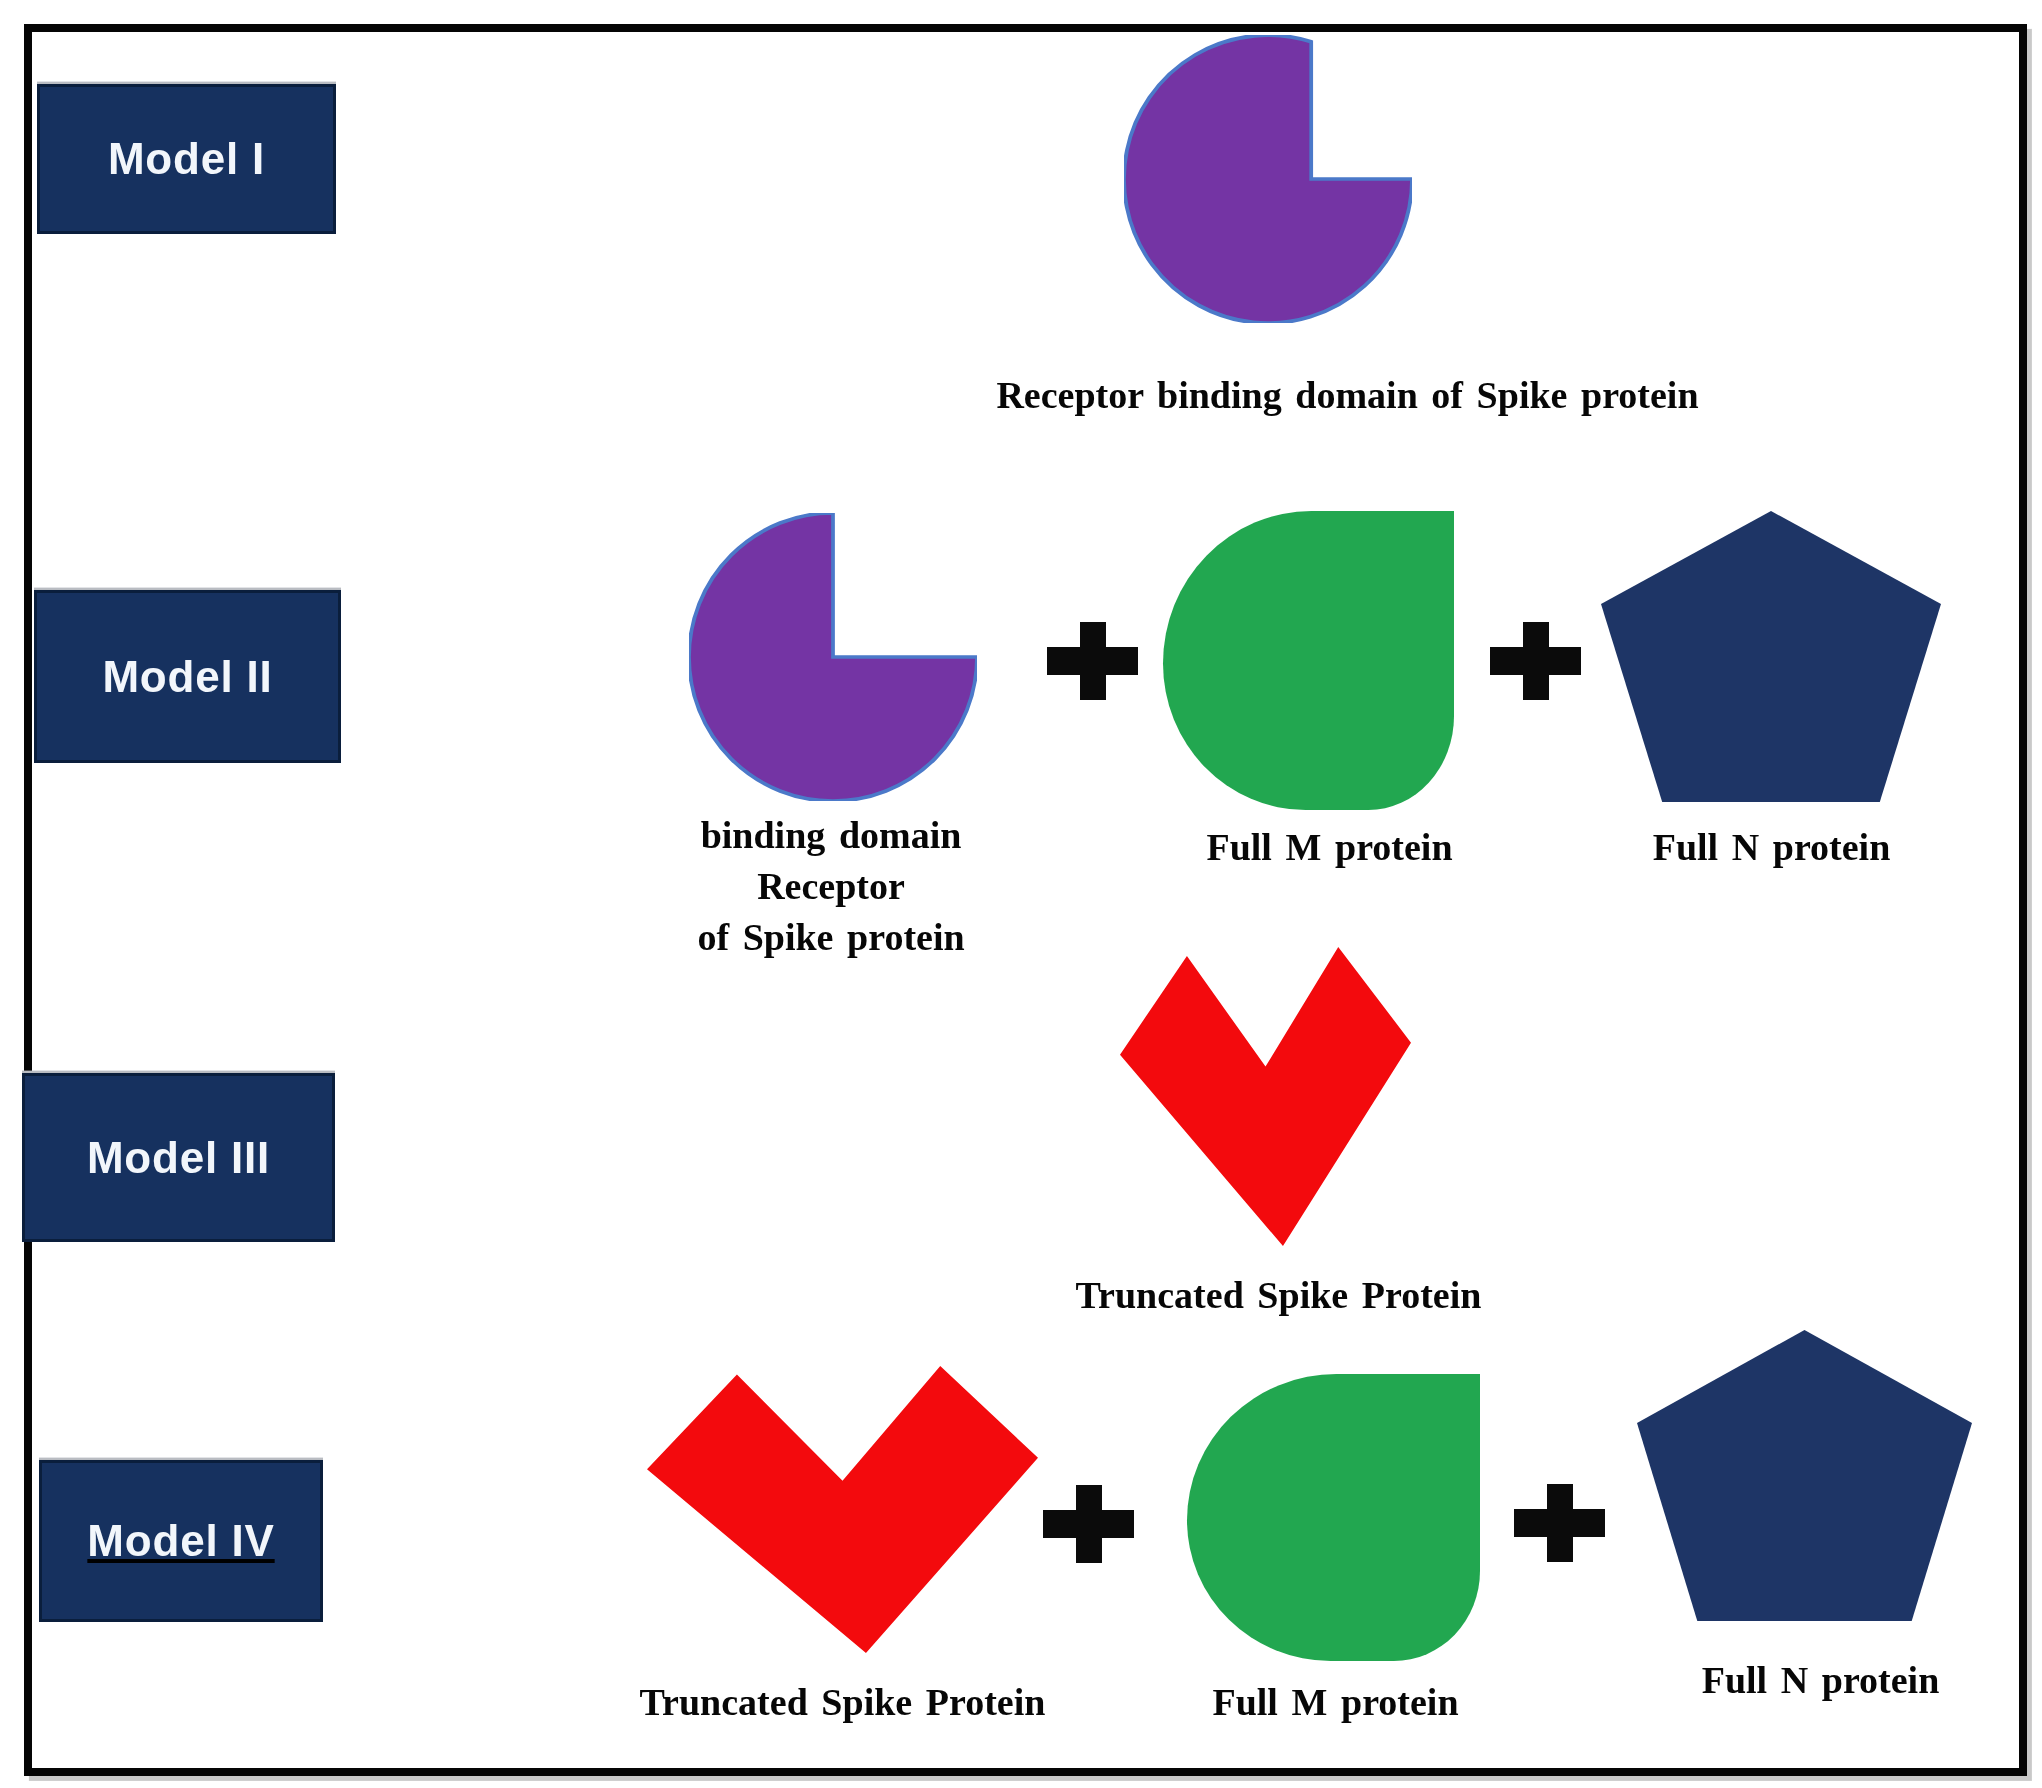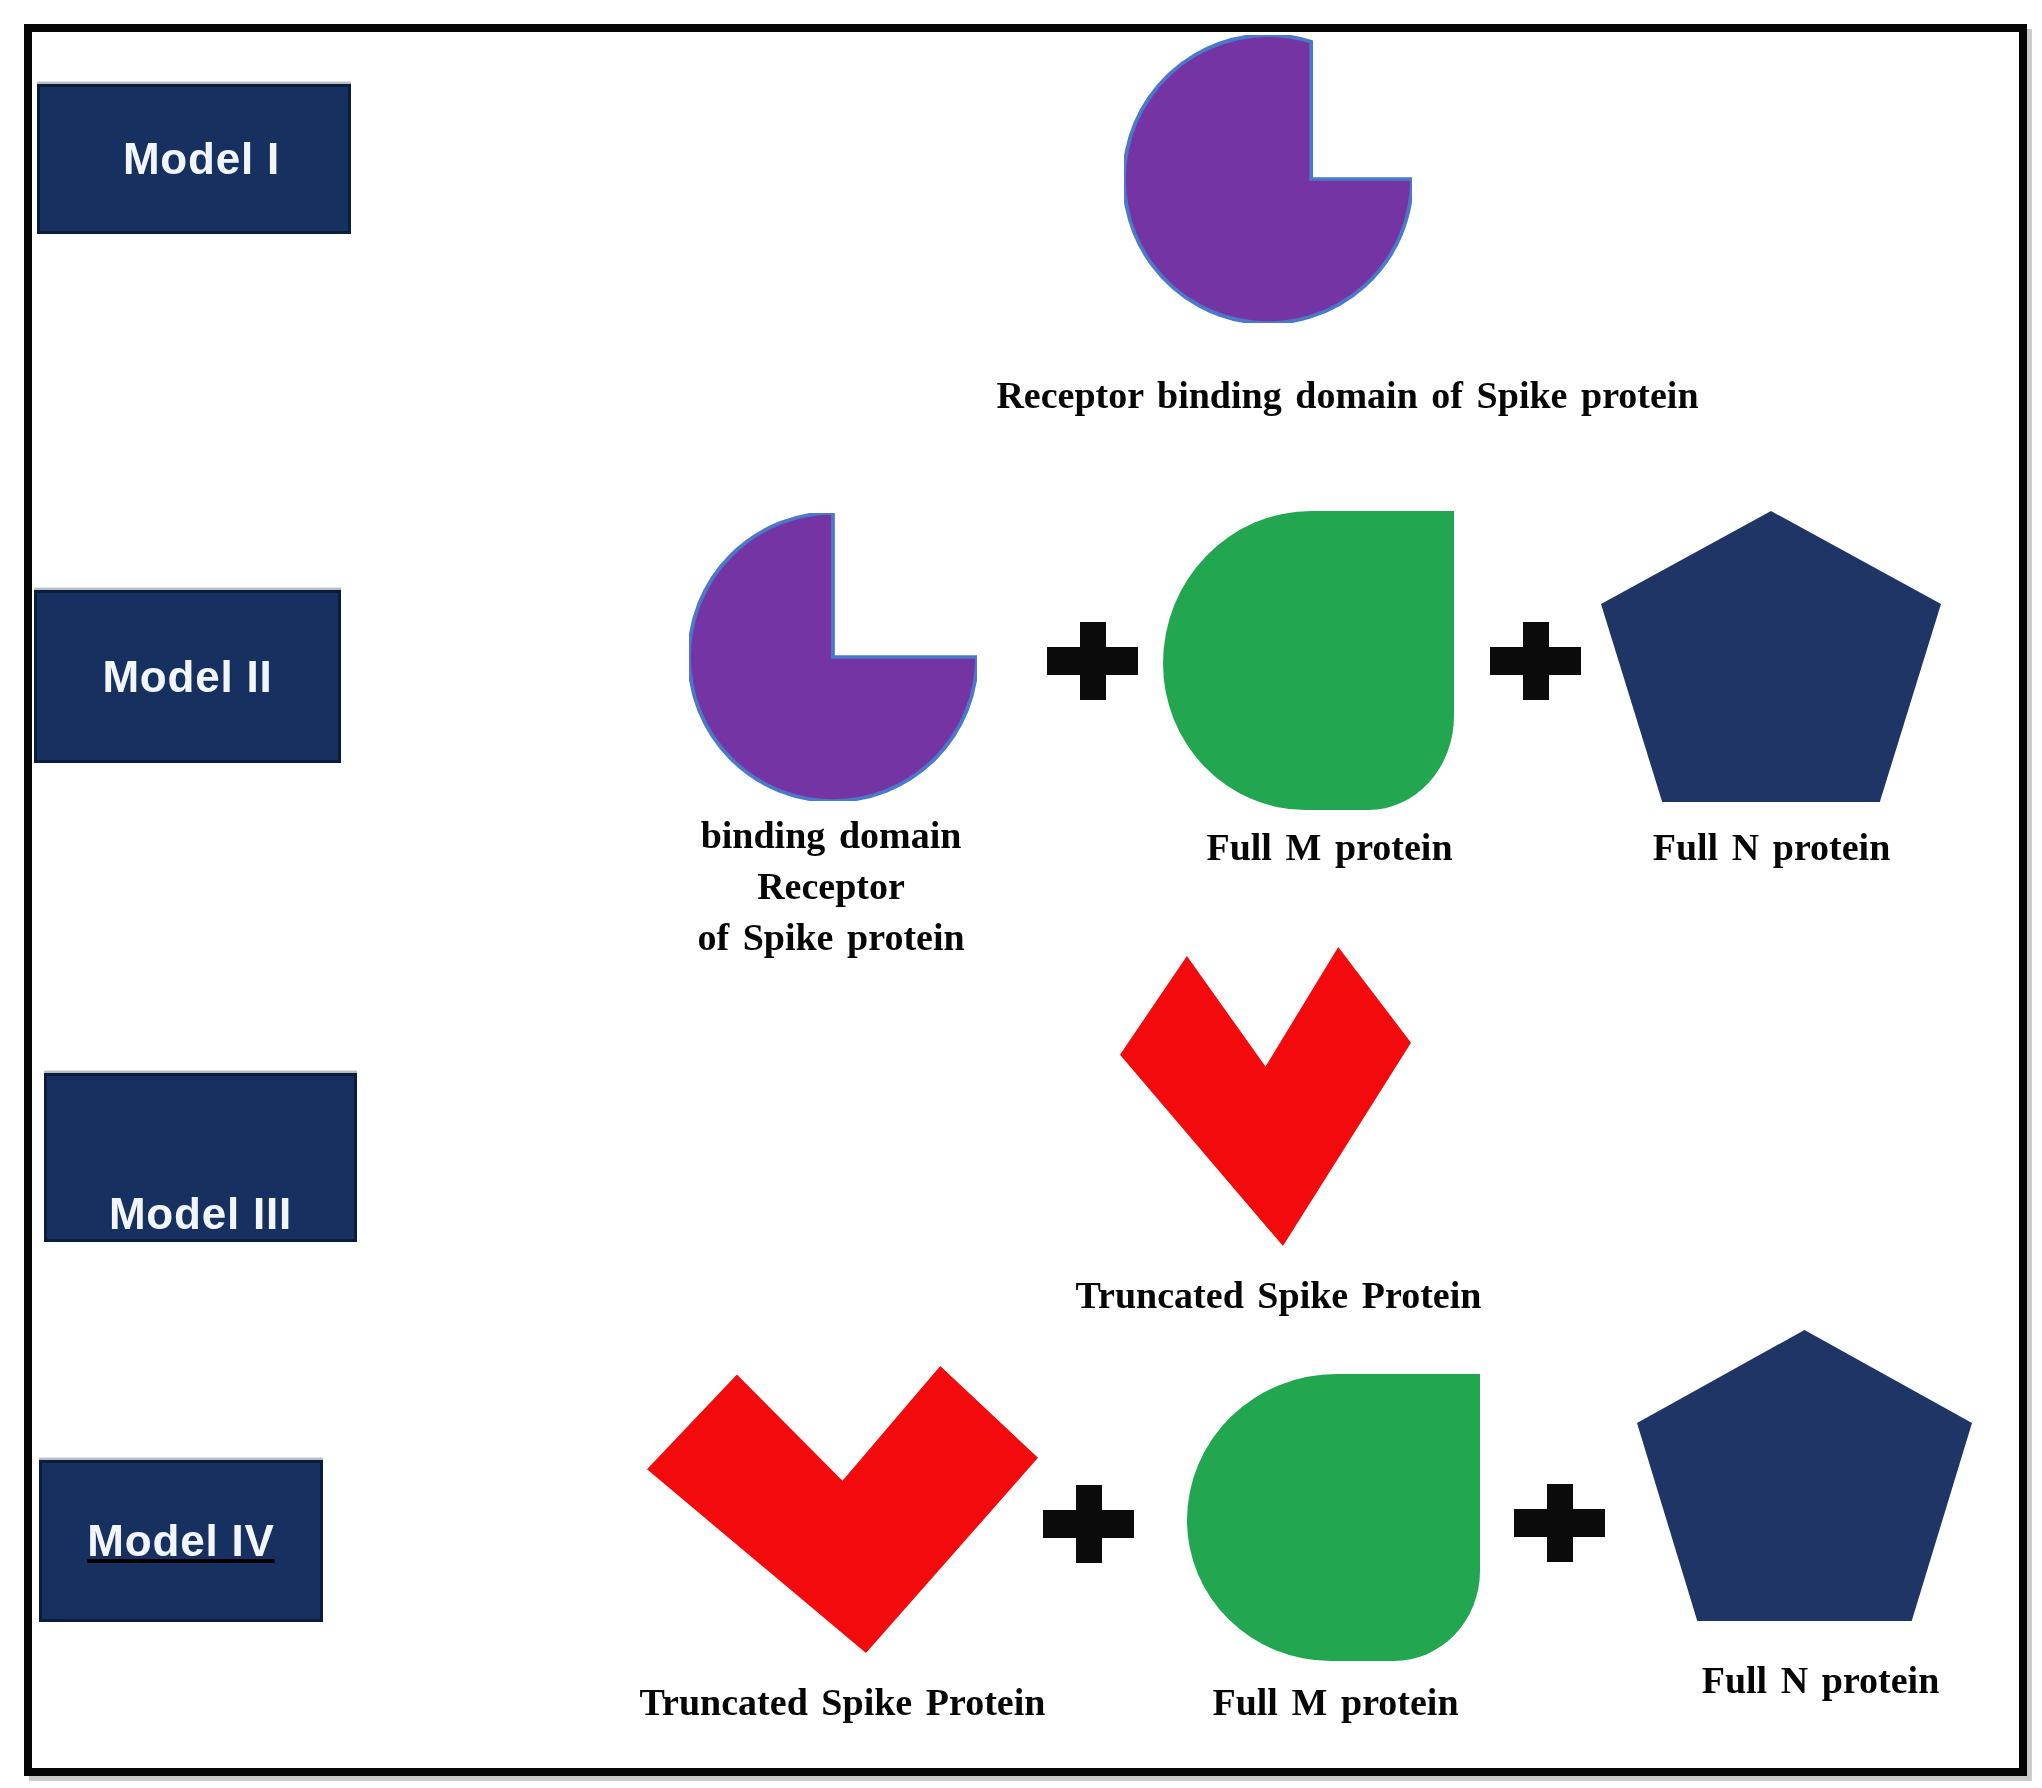--- a/index.html
+++ b/index.html
@@ -42,27 +42,27 @@
   .plus{width:91px;height:78px;}
   .plus .vbar{position:absolute;left:33px;top:0;width:26px;height:78px;background:#0B0B0B;}
   .plus .hbar{position:absolute;left:0;top:25px;width:91px;height:28px;background:#0B0B0B;}
   svg{display:block;}
 </style>
 </head>
 <body>
 
 <div class="frame"></div>
 
-<div class="abs model-box" style="left:37px;top:84px;width:293px;height:144px;padding-left:15px;">
+<div class="abs model-box" style="left:37px;top:84px;width:293px;height:144px;">
   <span>Model I</span>
 </div>
 <div class="abs model-box" style="left:34px;top:574px;width:301px;height:167px;margin-top:16px;">
   <span>Model II</span>
 </div>
-<div class="abs model-box" style="left:44px;top:1073px;width:307px;height:163px;align-items:flex-end;">
+<div class="abs model-box" style="left:22px;top:1073px;width:307px;height:163px;">
   <span>Model III</span>
 </div>
 <div class="abs model-box" style="left:39px;top:1460px;width:278px;height:156px;text-decoration:underline;">
   <span>Model IV</span>
 </div>
 
 <div class="abs" style="left:1124px;top:35px;width:288px;height:288px;">
   <svg width="288" height="288" viewBox="0 0 200 200" preserveAspectRatio="none">
     <path d="M 130 4.7 A 100 100 0 1 0 200 100 L 130 100 Z" fill="#7434A4" stroke="#4B79C9" stroke-width="2.6"></path>
   </svg>

